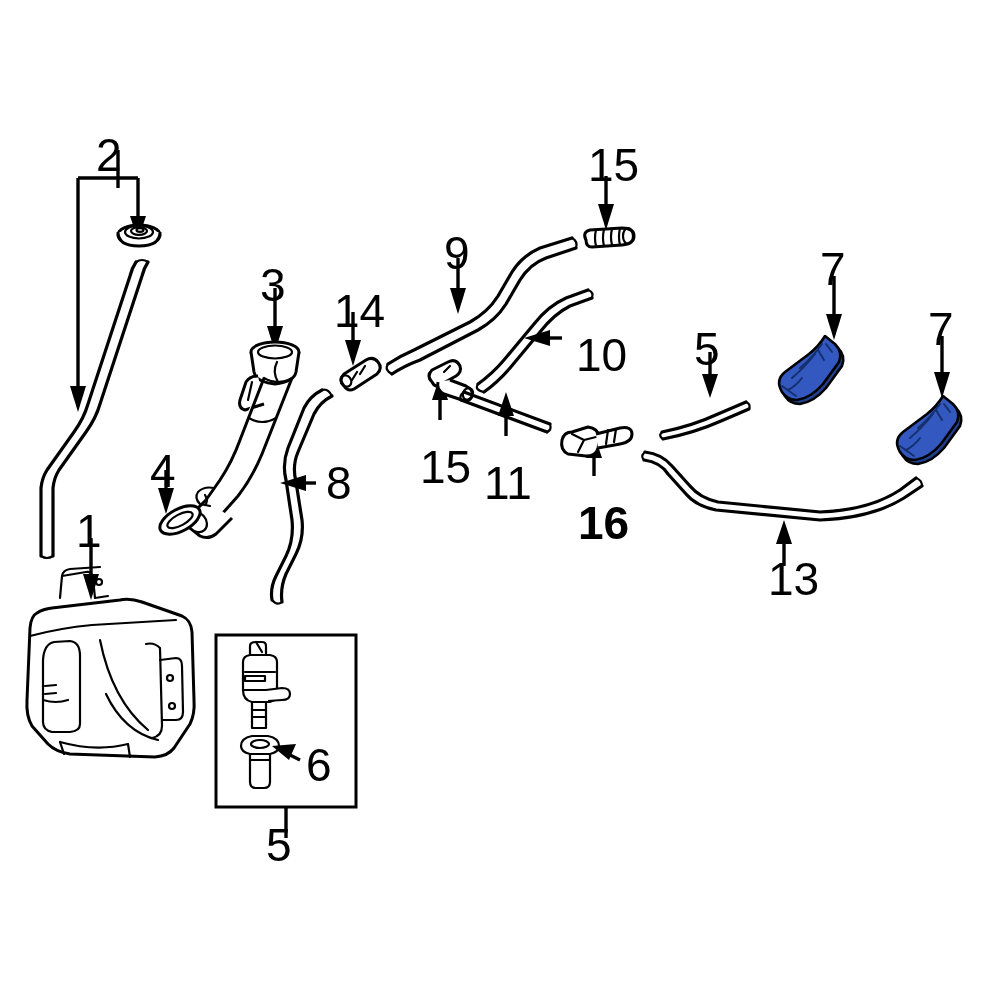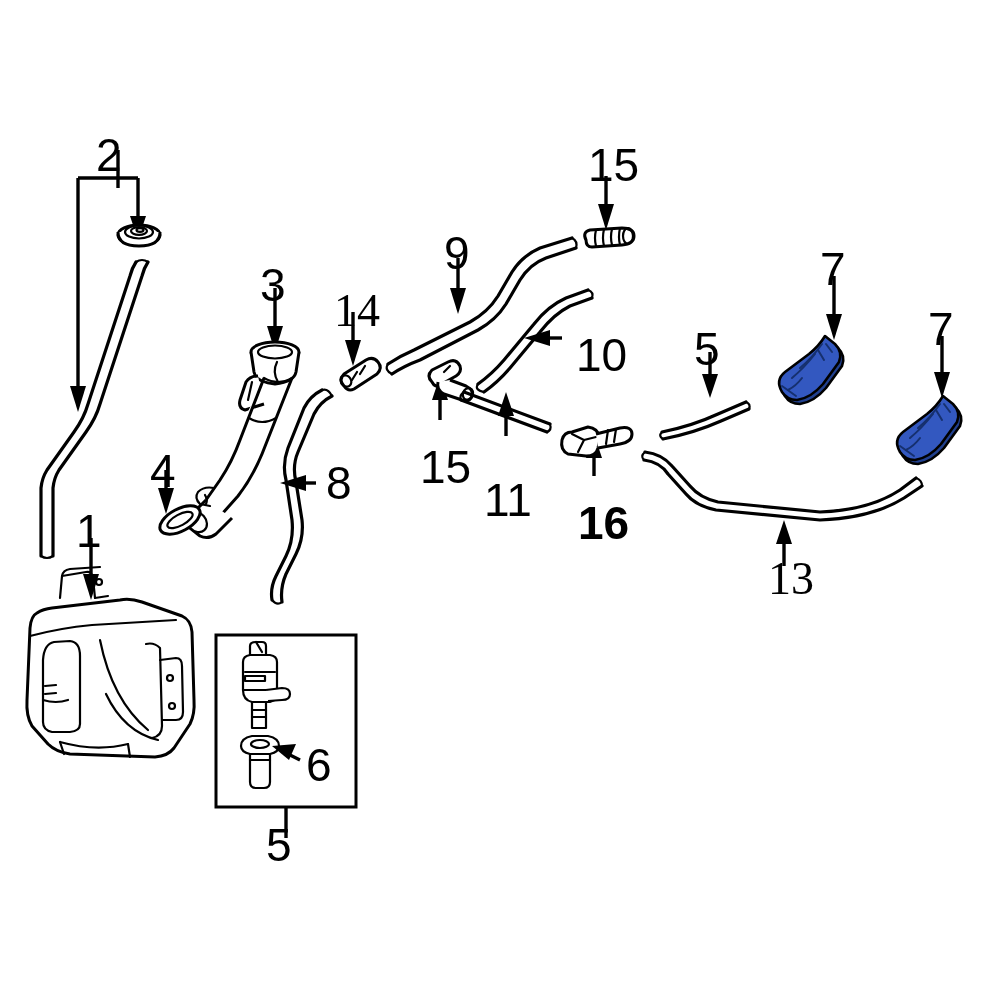--- a/index.html
+++ b/index.html
@@ -326,21 +326,21 @@
   <div class="callout-label" style="left:96px;  top:132px;">2</div>
   <div class="callout-label" style="left:260px; top:262px;">3</div>
   <div class="callout-label" style="left:150px; top:448px;">4</div>
   <div class="callout-label" style="left:266px; top:822px;">5</div>
   <div class="callout-label" style="left:306px; top:742px;">6</div>
   <div class="callout-label" style="left:820px; top:246px;">7</div>
   <div class="callout-label" style="left:928px; top:306px;">7</div>
   <div class="callout-label" style="left:326px; top:460px;">8</div>
   <div class="callout-label" style="left:444px; top:230px;">9</div>
   <div class="callout-label" style="left:576px; top:332px;">10</div>
-  <div class="callout-label" style="left:484px; top:460px;margin-top:17px;">11</div>
+  <div class="callout-label" style="left:484px; top:460px;">11</div>
   <div class="callout-label" style="left:694px; top:326px;">5</div>
-  <div class="callout-label" style="left:768px; top:556px;font-family:Liberation Serif, serif;">13</div>
-  <div class="callout-label" style="left:334px; top:288px;font-family:Liberation Serif, serif;">14</div>
+  <div class="callout-label" style="left:768px; top:556px;">13</div>
+  <div class="callout-label" style="left:334px; top:288px;">14</div>
   <div class="callout-label" style="left:588px; top:142px;">15</div>
   <div class="callout-label" style="left:420px; top:444px;">15</div>
   <div class="callout-label" style="left:578px; top:500px;font-weight:bold;">16</div>
 
 </div>
 
 </body></html>

